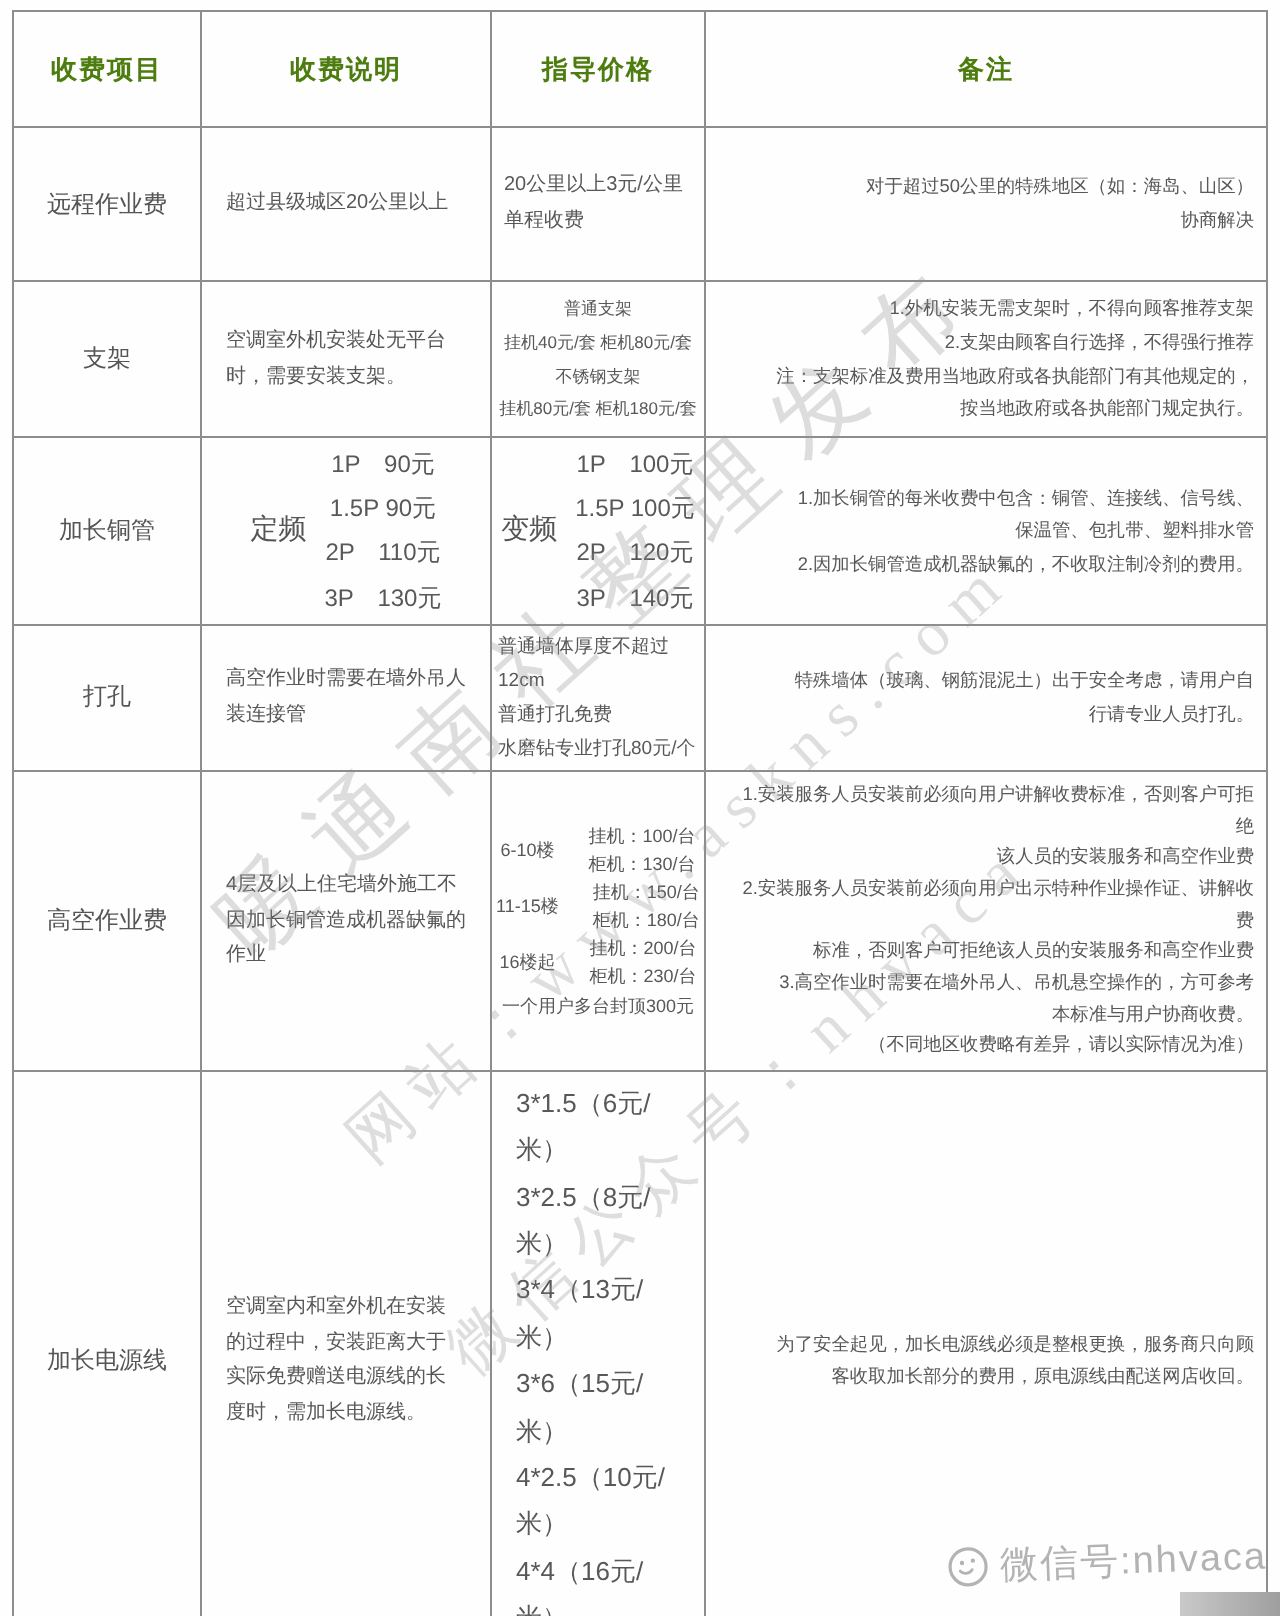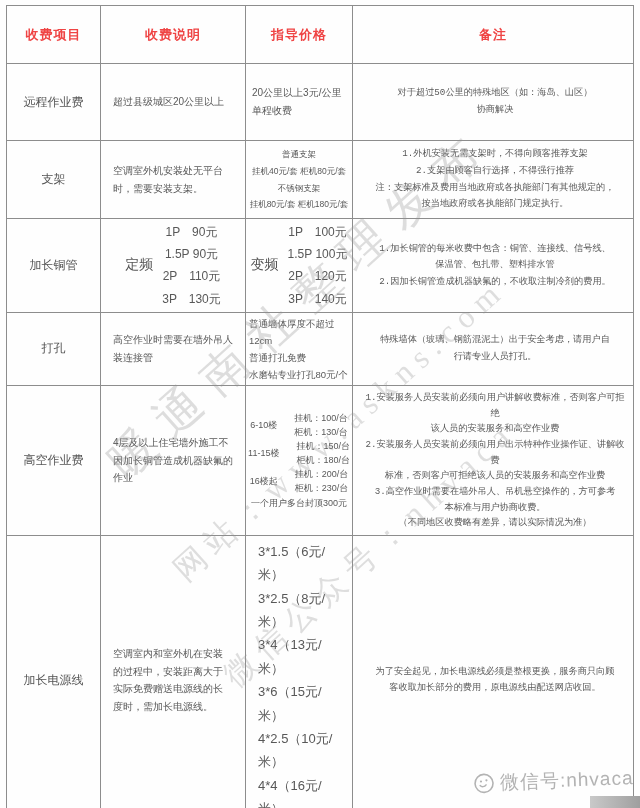--- a/index.html
+++ b/index.html
@@ -22,29 +22,29 @@
     overflow:hidden;
     padding:2px;
   }
   col.c1{width:94px;}col.c2{width:145px;}col.c3{width:107px;}col.c4{width:281px;}
 
   tr.h-row{height:58px;}
   tr.r1{height:77px;} tr.r2{height:78px;} tr.r3{height:75px;}
   tr.r4{height:64px;} tr.r5{height:111px;} tr.r6{height:109px;}
   tr.r7{height:115px;} tr.r8{height:51px;} tr.r9{height:57px;}
 
-  th{font-size:13px;font-weight:bold;color:#ef4444;text-align:center;letter-spacing:1px;}
+  th{font-size:13px;font-weight:bold;color:#4d7c0f;text-align:center;letter-spacing:1px;}
 
   td.item{font-size:12px;text-align:center;color:#555;}
   td.desc{font-size:10px;text-align:left;padding:4px 12px;white-space:pre-line;line-height:1.75;color:#585858;}
   td.price{font-size:10px;text-align:left;padding:4px 6px;white-space:pre-line;line-height:1.8;color:#585858;}
   td.price.small{font-size:8.5px;padding:2px 2px;line-height:1.95;text-align:center;}
   td.price.center{text-align:center;font-size:12px;}
   td.price.center-sm{text-align:center;font-size:10px;}
-  td.note{font-size:9.2px;text-align:center;padding:4px 6px 4px 10px;white-space:pre-line;line-height:1.8;color:#585858;font-family:Liberation Mono, monospace;}
+  td.note{font-size:9.2px;text-align:right;padding:4px 6px 4px 10px;white-space:pre-line;line-height:1.8;color:#585858;}
   tr.r5 td.note{line-height:1.7;}
 
   
   .freq-wrap{display:flex;align-items:center;justify-content:center;gap:9px;}
   .freq-label{font-size:14px;color:#555;}
   .freq-prices{font-size:12px;white-space:pre-line;line-height:1.85;text-align:center;color:#585858;}
 
   
   td.tier-cell{padding:2px 1px;}
   .tier-row{display:flex;align-items:center;justify-content:center;gap:3px;margin:1px 0;}

